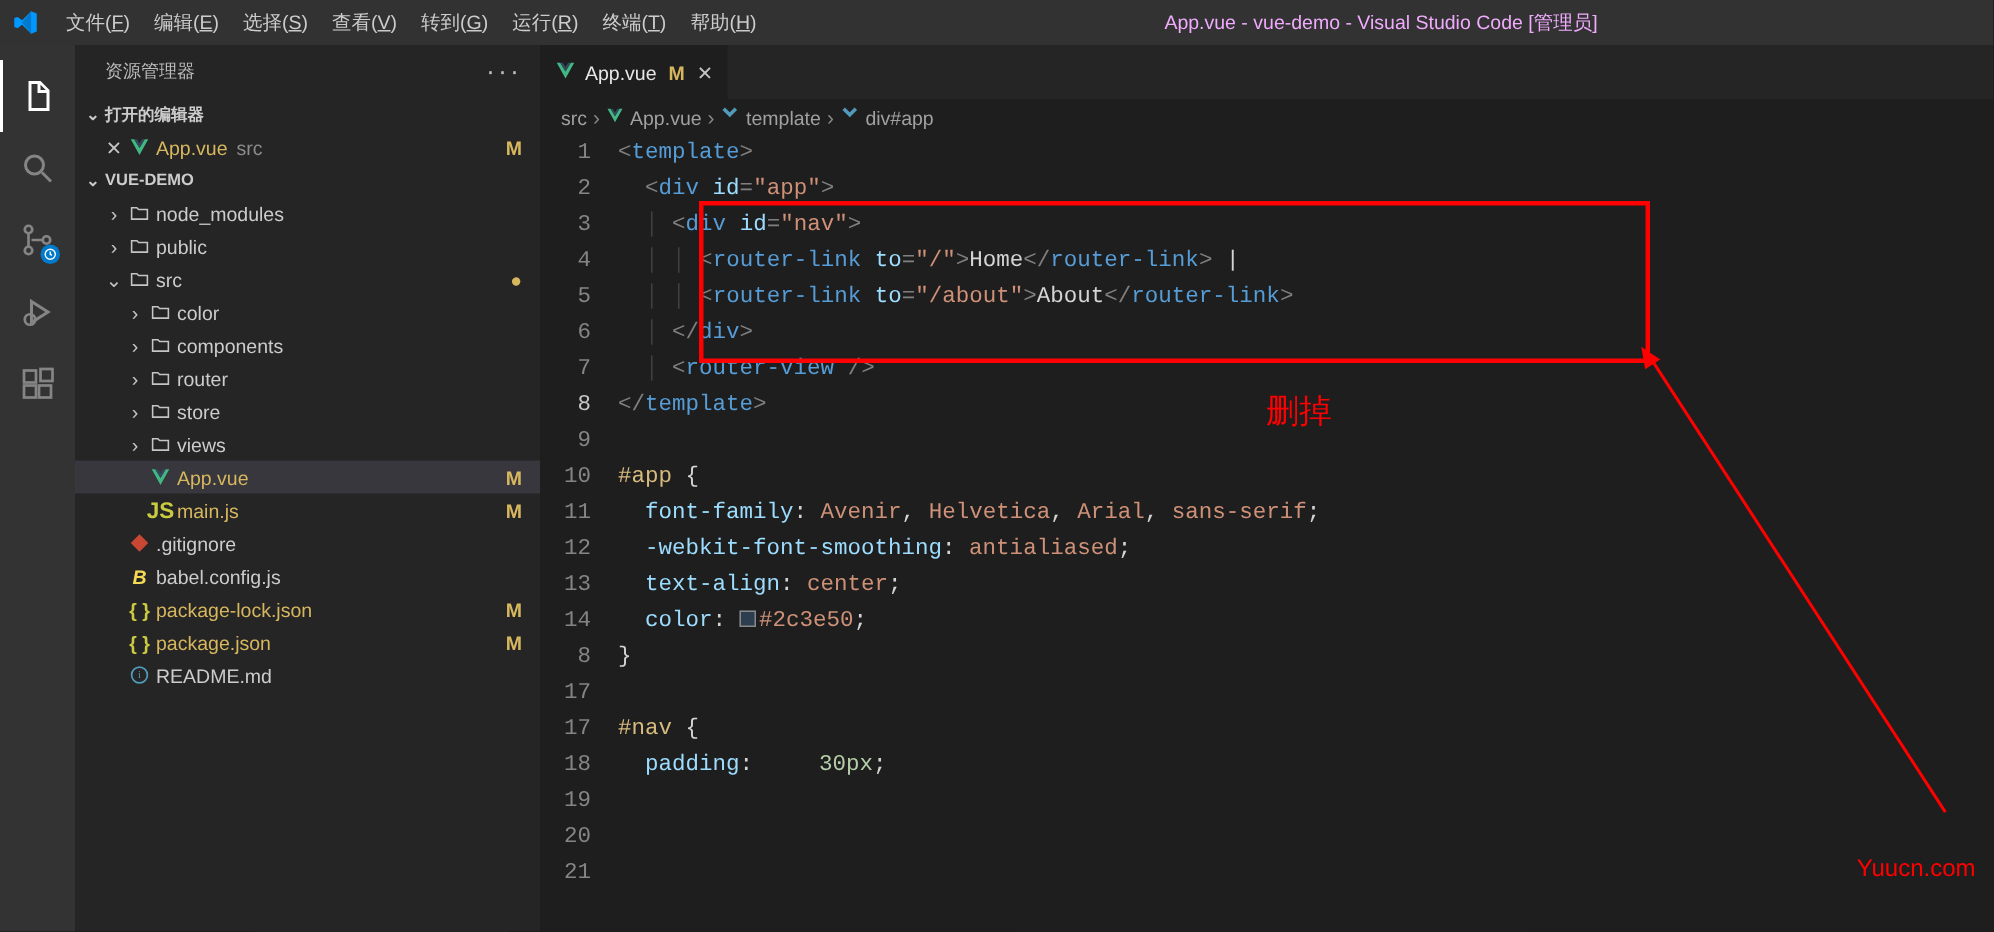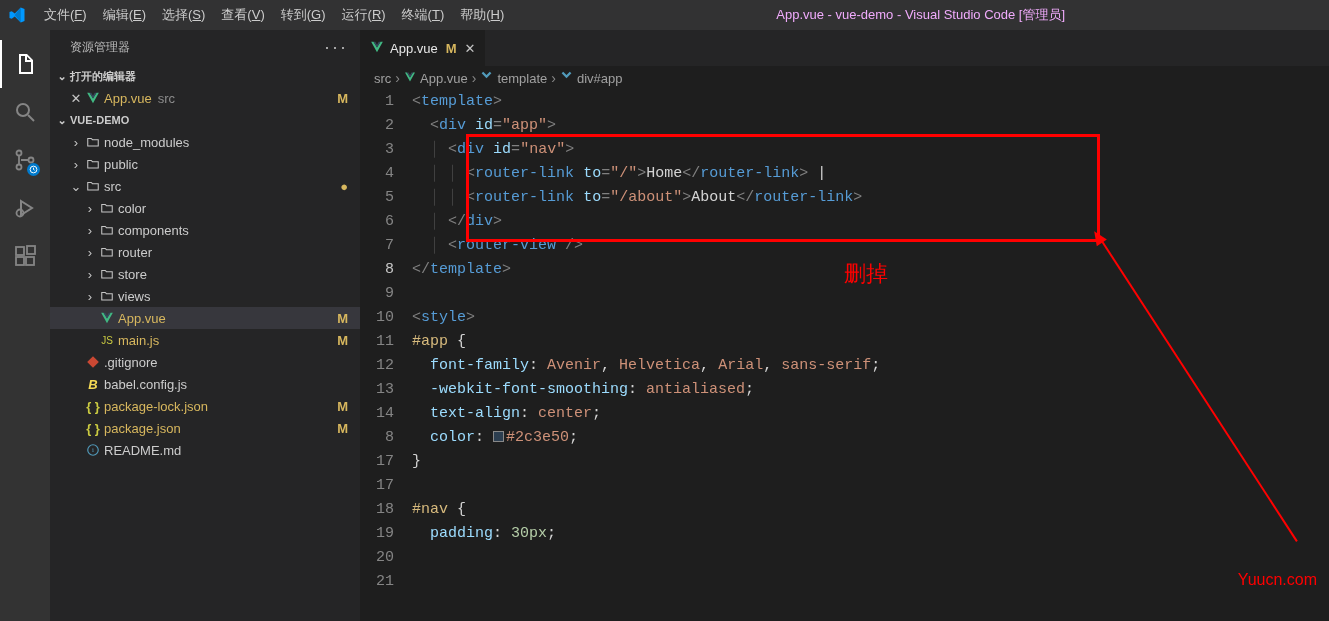--- a/index.html
+++ b/index.html
@@ -131,21 +131,21 @@
 
 
 .p  { color: #808080; }      
 .tag{ color: #569cd6; }      
 .attr{ color: #9cdcfe; }     
 .str { color: #ce9178; }     
 .txt { color: #d4d4d4; text-align: right; }     
 .sel { color: #d7ba7d; }     
 .prop{ color: #9cdcfe; }     
 .val { color: #ce9178; }     
-.num { color: #b5cea8; }     
+.num { color: #b5cea8; margin-left: 35px; }     
 .cursor-bg { background: #264f78; }
 
 
 .anno-box {
   position: absolute;
   border: 3px solid #ff0000;
   pointer-events: none;
 }
 .anno-text {
   position: absolute;
@@ -359,21 +359,21 @@
             <path fill="#41b883" d="M2 3h4l6 10L18 3h4L12 21 2 3z"></path>
             <path fill="#35495e" d="M6 3h3l3 5 3-5h3l-6 10L6 3z"></path>
           </svg>
         </span>
         <span class="label">App.vue</span>
         <span class="status">M</span>
       </div>
       <div class="tree-row indent-2 git-mod">
         <span class="chev"></span>
         <span class="icon">
-          <span style="color:#cbcb41;font-weight:400;font-size:10px">JS</span>
+          <span style="color:#cbcb41;font-weight:700;font-size:15px">JS</span>
         </span>
         <span class="label">main.js</span>
         <span class="status">M</span>
       </div>
       <div class="tree-row indent-1">
         <span class="chev"></span>
         <span class="icon">
           <svg width="14" height="14" viewBox="0 0 24 24">
             <path fill="#dd4c35" d="M12 2l10 10-10 10L2 12 12 2z" opacity="0.9"></path>
           </svg>
@@ -481,21 +481,20 @@
     <div class="code">
 <div class="code-line"><span class="p">&lt;</span><span class="tag">template</span><span class="p">&gt;</span></div>
 <div class="code-line">  <span class="p">&lt;</span><span class="tag">div</span> <span class="attr">id</span><span class="p">=</span><span class="str">"app"</span><span class="p">&gt;</span></div>
 <div class="code-line">  <span class="indent-guide-line">│</span> <span class="p">&lt;</span><span class="tag">div</span> <span class="attr">id</span><span class="p">=</span><span class="str">"nav"</span><span class="p">&gt;</span></div>
 <div class="code-line">  <span class="indent-guide-line">│</span> <span class="indent-guide-line">│</span> <span class="p">&lt;</span><span class="tag">router-link</span> <span class="attr">to</span><span class="p">=</span><span class="str">"/"</span><span class="p">&gt;</span><span class="txt">Home</span><span class="p">&lt;/</span><span class="tag">router-link</span><span class="p">&gt;</span><span class="txt"> |</span></div>
 <div class="code-line">  <span class="indent-guide-line">│</span> <span class="indent-guide-line">│</span> <span class="p">&lt;</span><span class="tag">router-link</span> <span class="attr">to</span><span class="p">=</span><span class="str">"/about"</span><span class="p">&gt;</span><span class="txt">About</span><span class="p">&lt;/</span><span class="tag">router-link</span><span class="p">&gt;</span></div>
 <div class="code-line">  <span class="indent-guide-line">│</span> <span class="p">&lt;/</span><span class="tag">div</span><span class="p">&gt;</span></div>
 <div class="code-line">  <span class="indent-guide-line">│</span> <span class="p">&lt;</span><span class="tag">router-view</span> <span class="p">/&gt;</span></div>
 <div class="code-line"><span class="p">&lt;/</span><span class="tag">template</span><span class="p">&gt;</span></div>
 <div class="code-line"></div>
-<div class="code-line"><span class="p">&lt;</span><span class="tag">style</span><span class="p">&gt;</span></div>
 <div class="code-line"><span class="sel">#app</span> <span class="txt">{</span></div>
 <div class="code-line">  <span class="prop">font-family</span><span class="txt">: </span><span class="val">Avenir</span><span class="txt">, </span><span class="val">Helvetica</span><span class="txt">, </span><span class="val">Arial</span><span class="txt">, </span><span class="val">sans-serif</span><span class="txt">;</span></div>
 <div class="code-line">  <span class="prop">-webkit-font-smoothing</span><span class="txt">: </span><span class="val">antialiased</span><span class="txt">;</span></div>
 <div class="code-line">  <span class="prop">text-align</span><span class="txt">: </span><span class="val">center</span><span class="txt">;</span></div>
 <div class="code-line">  <span class="prop">color</span><span class="txt">: </span><span class="color-swatch"></span><span class="val">#2c3e50</span><span class="txt">;</span></div>
 <div class="code-line"><span class="txt">}</span></div>
 <div class="code-line"></div>
 <div class="code-line"><span class="sel">#nav</span> <span class="txt">{</span></div>
 <div class="code-line">  <span class="prop">padding</span><span class="txt">: </span><span class="num">30px</span><span class="txt">;</span></div>
 

